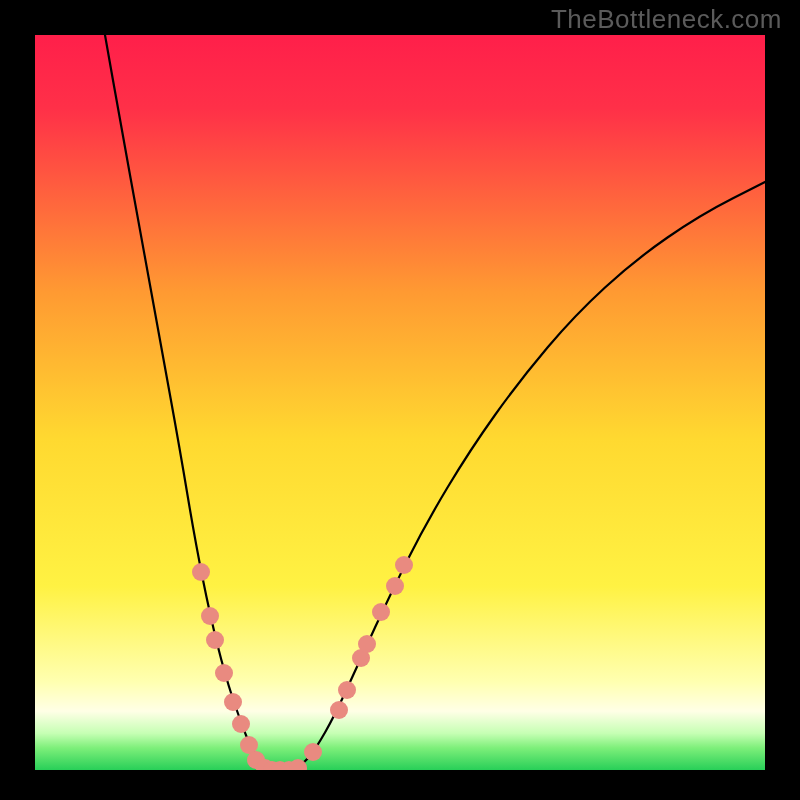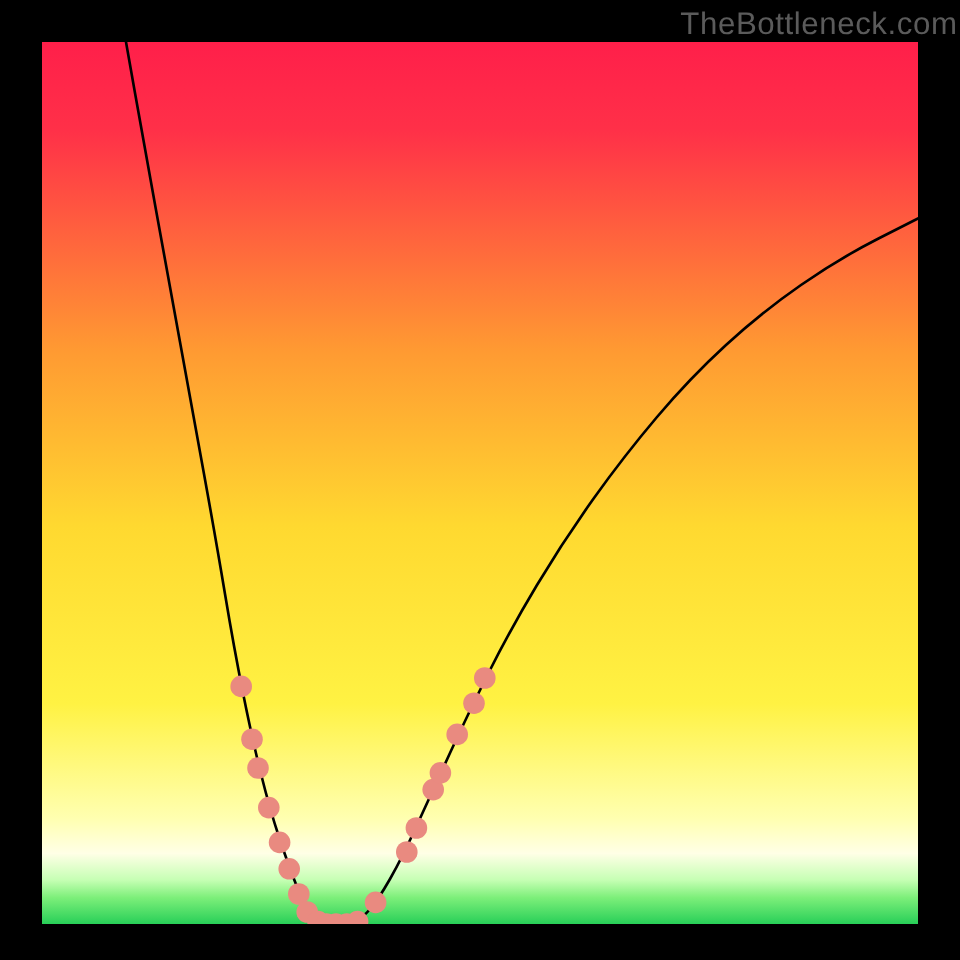--- a/index.html
+++ b/index.html
@@ -15,21 +15,21 @@
     height: 800px;
     background: #000000;
     position: relative;
   }
   svg {
     display: block;
   }
   .watermark {
     position: absolute;
     top: 4px;
-    right: 2px;
+    right: 18px;
     font-family: Arial, Helvetica, sans-serif;
     font-size: 26px;
     color: #5b5b5b;
     letter-spacing: 0.5px;
   }
 </style>
 </head>
 <body>
 <div class="outer">
 

